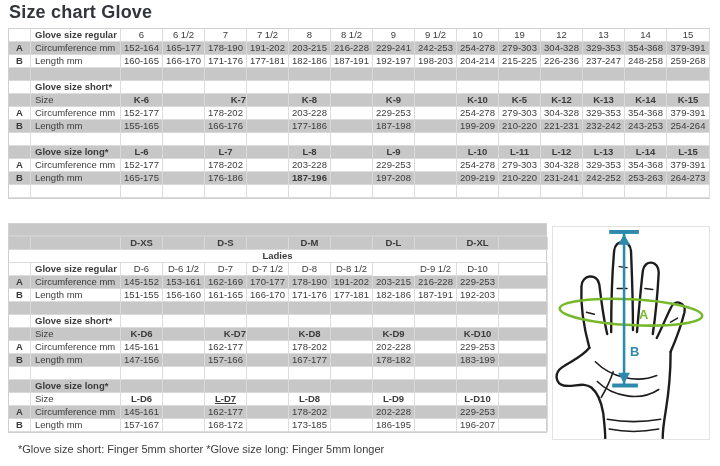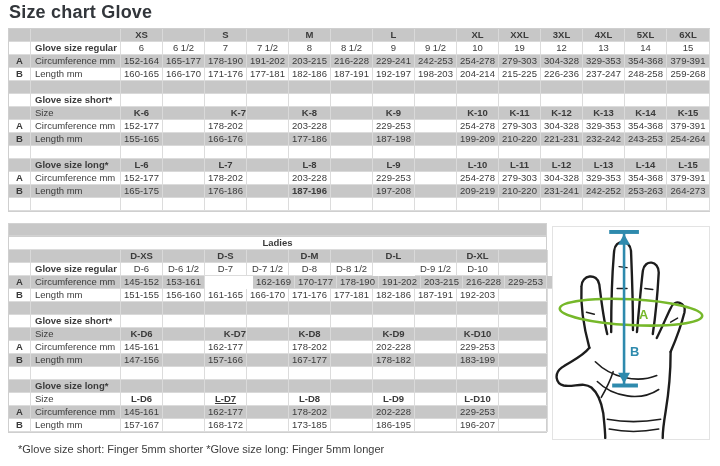--- a/index.html
+++ b/index.html
@@ -44,38 +44,20 @@
     background:#ffffff; border:1px solid #e3e3e3; box-sizing:border-box;
   }
   .hand-box svg { display:block; }
 </style>
 </head>
 <body>
 
 <div class="page-title">Size chart Glove</div>
 
 <div id="men-table" class="size-table">
-    <div class="trow gray">
-      <div class="tcell" style="width: 22px;"></div>
-      <div class="tcell lbl" style="width: 90px;"></div>
-      <div class="tcell b" style="width: 42px;">XS</div>
-      <div class="tcell" style="width: 42px;"></div>
-      <div class="tcell b" style="width: 42px;">S</div>
-      <div class="tcell" style="width: 42px;"></div>
-      <div class="tcell b" style="width: 42px;">M</div>
-      <div class="tcell" style="width: 42px;"></div>
-      <div class="tcell b" style="width: 42px;">L</div>
-      <div class="tcell" style="width: 42px;"></div>
-      <div class="tcell b" style="width: 42px;">XL</div>
-      <div class="tcell b" style="width: 42px;">XXL</div>
-      <div class="tcell b" style="width: 42px;">3XL</div>
-      <div class="tcell b" style="width: 42px;">4XL</div>
-      <div class="tcell b" style="width: 42px;">5XL</div>
-      <div class="tcell b" style="width: 43px;">6XL</div>
-    </div>
     <div class="trow white">
       <div class="tcell" style="width: 22px;"></div>
       <div class="tcell lbl b" style="width: 90px;">Glove size regular</div>
       <div class="tcell" style="width: 42px;">6</div>
       <div class="tcell" style="width: 42px;">6 1/2</div>
       <div class="tcell" style="width: 42px;">7</div>
       <div class="tcell" style="width: 42px;">7 1/2</div>
       <div class="tcell" style="width: 42px;">8</div>
       <div class="tcell" style="width: 42px;">8 1/2</div>
       <div class="tcell" style="width: 42px;">9</div>
@@ -164,21 +146,21 @@
       <div class="tcell lbl" style="width: 90px;">Size</div>
       <div class="tcell b" style="width: 42px;">K-6</div>
       <div class="tcell" style="width: 42px;"></div>
       <div class="tcell b" style="width: 42px; text-align: right;">K-7</div>
       <div class="tcell" style="width: 42px;"></div>
       <div class="tcell b" style="width: 42px;">K-8</div>
       <div class="tcell" style="width: 42px;"></div>
       <div class="tcell b" style="width: 42px;">K-9</div>
       <div class="tcell" style="width: 42px;"></div>
       <div class="tcell b" style="width: 42px;">K-10</div>
-      <div class="tcell b" style="width: 42px;">K-11</div>
+      <div class="tcell b" style="width: 42px;">K-5</div>
       <div class="tcell b" style="width: 42px;">K-12</div>
       <div class="tcell b" style="width: 42px;">K-13</div>
       <div class="tcell b" style="width: 42px;">K-14</div>
       <div class="tcell b" style="width: 43px;">K-15</div>
     </div>
     <div class="trow white">
       <div class="tcell b" style="width: 22px;">A</div>
       <div class="tcell lbl" style="width: 90px;">Circumference mm</div>
       <div class="tcell" style="width: 42px;">152-177</div>
       <div class="tcell" style="width: 42px;"></div>
@@ -301,57 +283,57 @@
       <div class="tcell" style="width: 42px;"></div>
       <div class="tcell" style="width: 42px;"></div>
       <div class="tcell" style="width: 42px;"></div>
       <div class="tcell" style="width: 43px;"></div>
     </div>
   </div>
 
 <div class="divider-bar"></div>
 
 <div id="ladies-table" class="size-table">
-    <div class="trow white">
-      <div class="tcell full">Ladies</div>
-    </div>
     <div class="trow gray">
       <div class="tcell" style="width: 22px;"></div>
       <div class="tcell lbl" style="width: 90px;"></div>
       <div class="tcell b" style="width: 42px;">D-XS</div>
       <div class="tcell" style="width: 42px;"></div>
       <div class="tcell b" style="width: 42px;">D-S</div>
       <div class="tcell" style="width: 42px;"></div>
       <div class="tcell b" style="width: 42px;">D-M</div>
       <div class="tcell" style="width: 42px;"></div>
       <div class="tcell b" style="width: 42px;">D-L</div>
       <div class="tcell" style="width: 42px;"></div>
       <div class="tcell b" style="width: 42px;">D-XL</div>
       <div class="tcell" style="width: 49px;"></div>
+    </div>
+    <div class="trow white">
+      <div class="tcell full">Ladies</div>
     </div>
     <div class="trow white">
       <div class="tcell" style="width: 22px;"></div>
       <div class="tcell lbl b" style="width: 90px;">Glove size regular</div>
       <div class="tcell" style="width: 42px;">D-6</div>
       <div class="tcell" style="width: 42px;">D-6 1/2</div>
       <div class="tcell" style="width: 42px;">D-7</div>
       <div class="tcell" style="width: 42px;">D-7 1/2</div>
       <div class="tcell" style="width: 42px;">D-8</div>
       <div class="tcell" style="width: 42px;">D-8 1/2</div>
       <div class="tcell" style="width: 42px; margin-top: 36px;">D-9</div>
       <div class="tcell" style="width: 42px;">D-9 1/2</div>
       <div class="tcell" style="width: 42px;">D-10</div>
       <div class="tcell" style="width: 49px;"></div>
     </div>
     <div class="trow gray">
       <div class="tcell b" style="width: 22px;">A</div>
       <div class="tcell lbl" style="width: 90px;">Circumference mm</div>
       <div class="tcell" style="width: 42px;">145-152</div>
       <div class="tcell" style="width: 42px;">153-161</div>
-      <div class="tcell" style="width: 42px; margin-left: 48px;">162-169</div>
+      <div class="tcell" style="width: 42px;">162-169</div>
       <div class="tcell" style="width: 42px;">170-177</div>
       <div class="tcell" style="width: 42px;">178-190</div>
       <div class="tcell" style="width: 42px;">191-202</div>
       <div class="tcell" style="width: 42px;">203-215</div>
       <div class="tcell" style="width: 42px;">216-228</div>
       <div class="tcell" style="width: 42px;">229-253</div>
       <div class="tcell" style="width: 49px;"></div>
     </div>
     <div class="trow white">
       <div class="tcell b" style="width: 22px;">B</div>

